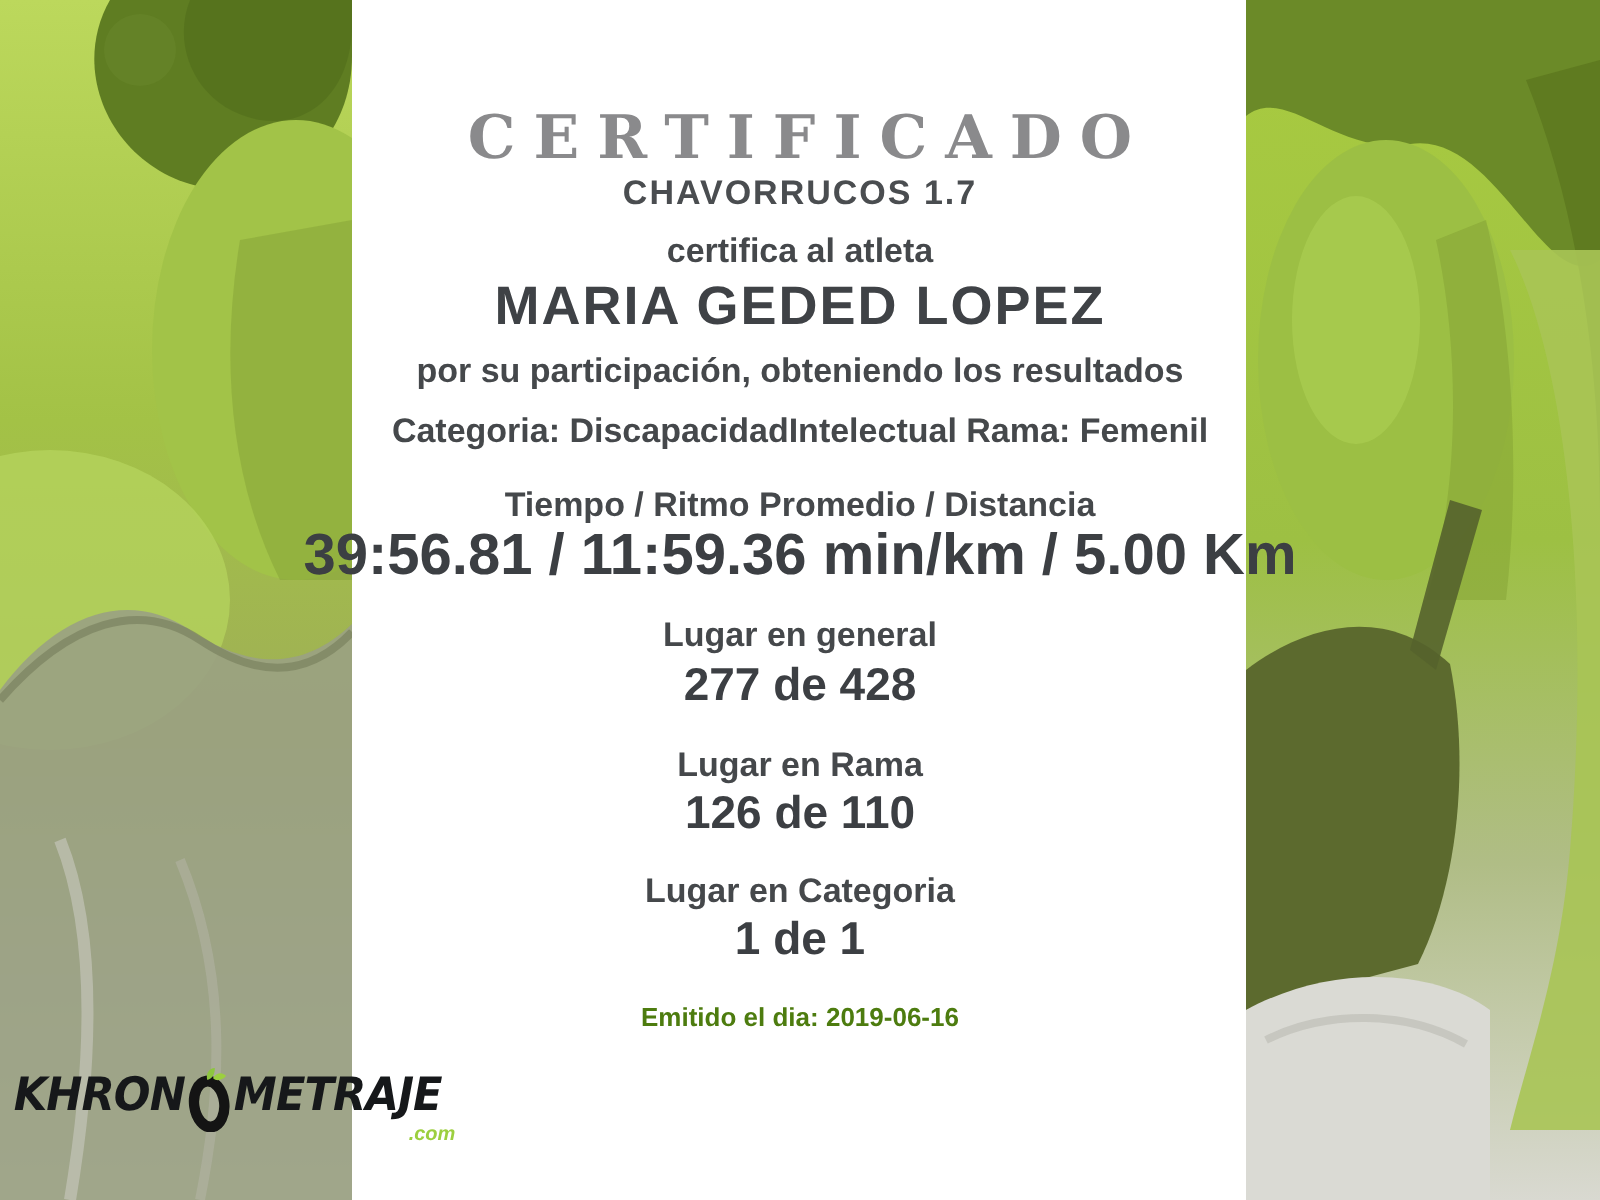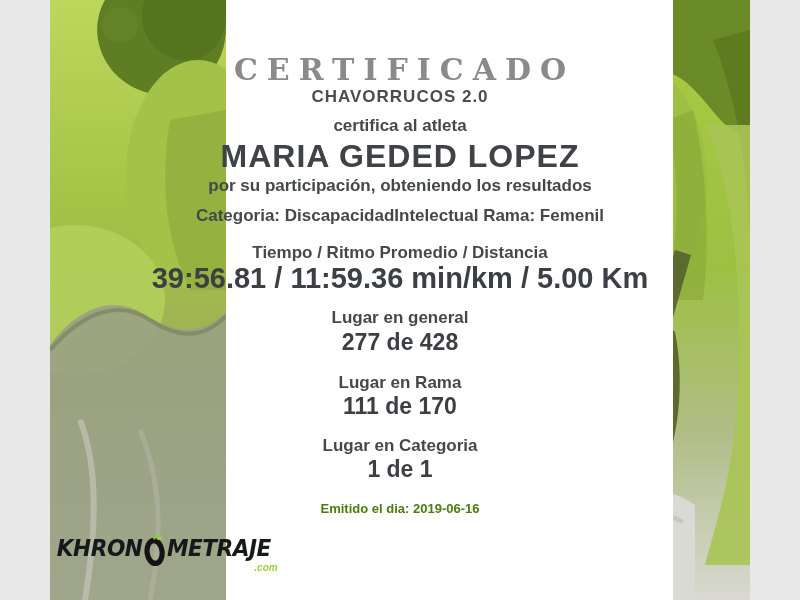--- a/index.html
+++ b/index.html
@@ -1,21 +1,21 @@
 <!DOCTYPE html>
 <html><head>
 <meta charset="utf-8">
 <style>
   * { margin: 0; padding: 0; box-sizing: border-box; }
   html,body { background:#e8e8e8; }
   body { font-family: "Liberation Sans", sans-serif; }
 
   .canvas {
     position: relative;
-    width: 700px; height: 600px;
+    width: 800px; height: 600px;
     margin: 0 auto;
     background: #ffffff;
     overflow: hidden;
   }
 
   
   .photo { position:absolute; top:0; height:600px; overflow:hidden; }
   .photo-left  { left:0;  width:176px; box-shadow: inset -1px 0 0 rgba(0,0,0,.18); }
   .photo-right { right:0; width:177px; box-shadow: inset  1px 0 0 rgba(0,0,0,.18); }
   .photo svg { display:block; }
@@ -29,21 +29,21 @@
   
   .line { position:absolute; left:0; right:0; text-align:center; color:#45484b; }
   .t-title {
     top:52px;
     font-family:"DejaVu Serif","Liberation Serif",serif;
     font-weight:bold; font-size:30px; letter-spacing:9px;
     color:#8a8a8c; text-indent:9px;
   }
   .t-event  { top:87px;  font-size:17px; font-weight:bold; letter-spacing:1px; color:#4a4d50; }
   .t-intro  { top:116px; font-size:17px; font-weight:600; }
-  .t-athlete{ top:138px; font-size:32px; font-weight:600; letter-spacing:1px; color:#3f4246; }
+  .t-athlete{ top:138px; font-size:27px; font-weight:600; letter-spacing:1px; color:#3f4246; }
   .t-part   { top:176px; font-size:17px; font-weight:600; }
   .t-cat    { top:206px; font-size:17px; font-weight:600; }
   .t-mlabel { top:243px; font-size:17px; font-weight:600; }
   .t-mvalue { top:262px; font-size:29px; font-weight:600; color:#3c3f43; white-space:nowrap; }
   .t-plabel { font-size:17px; font-weight:600; }
   .t-pvalue { font-size:23px; font-weight:600; color:#3c3f43; }
   .p1l { top:308px; } .p1v { top:329px; }
   .p2l { top:373px; } .p2v { top:393px; }
   .p3l { top:436px; } .p3v { top:456px; }
   .t-issued { top:501px; font-size:13px; font-weight:600; color:#4d7c0f; }
@@ -125,34 +125,34 @@
       <path d="M132,125 C162,185 172,305 162,425 C157,485 142,525 132,565 L177,565 L177,125 Z" fill="#a9c455" opacity="0.9"></path>
 
       <path d="M0,505 C40,483 92,483 122,505 L122,600 L0,600 Z" fill="#dadad4"></path>
       <path d="M10,520 C40,505 80,505 110,522" stroke="#c2c2ba" stroke-width="4" fill="none" opacity="0.8"></path>
     </svg>
   </div>
 
   <div class="panel"></div>
 
   <div class="line t-title">CERTIFICADO</div>
-  <div class="line t-event">CHAVORRUCOS 2.0</div>
+  <div class="line t-event">CHAVORRUCOS 1.7</div>
   <div class="line t-intro">certifica al atleta</div>
   <div class="line t-athlete">MARIA GEDED LOPEZ</div>
   <div class="line t-part">por su participación, obteniendo los resultados</div>
   <div class="line t-cat">Categoria: DiscapacidadIntelectual Rama: Femenil</div>
 
   <div class="line t-mlabel">Tiempo / Ritmo Promedio / Distancia</div>
   <div class="line t-mvalue">39:56.81 / 11:59.36 min/km / 5.00 Km</div>
 
   <div class="line t-plabel p1l">Lugar en general</div>
   <div class="line t-pvalue p1v">277 de 428</div>
 
   <div class="line t-plabel p2l">Lugar en Rama</div>
-  <div class="line t-pvalue p2v">111 de 170</div>
+  <div class="line t-pvalue p2v">126 de 110</div>
 
   <div class="line t-plabel p3l">Lugar en Categoria</div>
   <div class="line t-pvalue p3v">1 de 1</div>
 
   <div class="line t-issued">Emitido el dia: 2019-06-16</div>
 
   <div class="logo-line">
     <span class="logo-wrap">
       <span class="logo-row">
         <span>KHRON</span>

